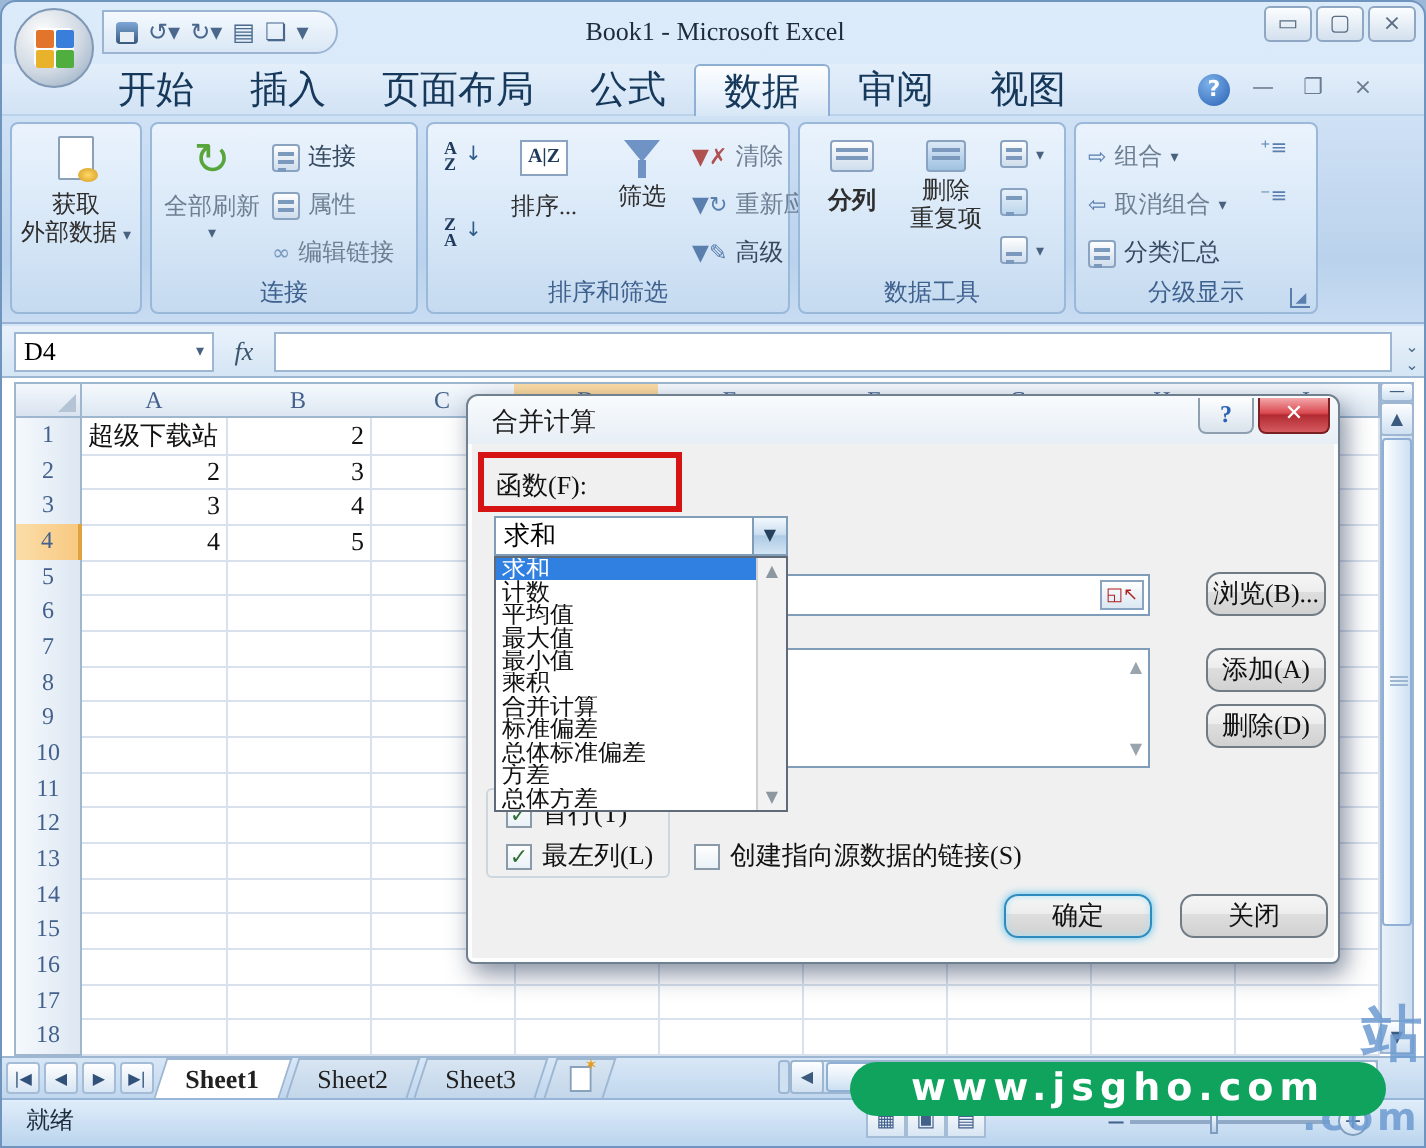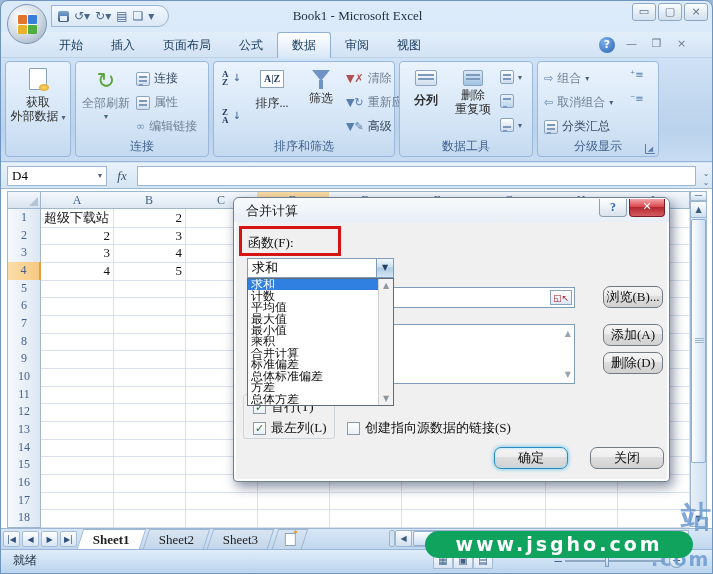--- a/index.html
+++ b/index.html
@@ -19,21 +19,21 @@
   .qi{font-size:12px;color:#49688c;line-height:1;}
   .disk{width:11px;height:11px;background:linear-gradient(#7da7d8,#39587c);border-radius:2px;position:relative;}
   .disk:after{content:"";position:absolute;left:2px;top:5px;width:7px;height:5px;background:#e8eef5;}
   .wtitle{left:0;top:7px;width:713px;text-align:center;font-size:13px;color:#1e2b3a;}
   .wbtns{right:6px;top:2px;display:flex;gap:2px;}
   .wbtn{width:24px;height:18px;border:1px solid #8fa7c2;border-radius:3px;background:linear-gradient(#fbfdfe,#d3e0ee);
         font-size:11px;color:#5c6f86;text-align:center;line-height:16px;font-family:"DejaVu Sans",sans-serif;}
   
   #tabrow{left:0;top:31px;width:713px;height:26px;background:linear-gradient(#e3eefa,#d2e3f5);border-bottom:1px solid #bcd2e8;}
   #tabs{position:absolute;left:44px;top:0;height:26px;display:flex;}
-  .rtab{padding:0 14px;height:26px;display:flex;align-items:center;font-size:12px;color:#15385b;cursor:default;}
+  .rtab{padding:0 14px;height:26px;display:flex;align-items:center;font-size:19px;color:#15385b;cursor:default;}
   .rtab.active{background:linear-gradient(#fdfeff,#e8f1fb 60%,#d7e7f6);border:1px solid #8fb0d4;border-bottom:none;border-radius:3px 3px 0 0;}
   .helpc{width:16px;height:16px;border-radius:50%;background:radial-gradient(circle at 35% 30%,#7db1ea,#2a62b5);color:#fff;
          font-size:11px;font-weight:bold;text-align:center;line-height:16px;font-family:"DejaVu Sans",sans-serif;}
   .mini-wbtn{width:21px;height:15px;font-size:11px;color:#6b7c90;text-align:center;line-height:14px;font-family:"DejaVu Sans",sans-serif;}
   
   #ribbon{left:0;top:57px;width:713px;height:104px;background:linear-gradient(#cfe1f5,#bad2ec 70%,#c8dcf2);border-bottom:1px solid #98b3d3;}
   .rgroup{position:absolute;top:3px;height:96px;border:1px solid #9ab8da;border-radius:4px;
           background:linear-gradient(#eaf3fd,#d7e7f7 55%,#c5daf0);}
   .rcaption{position:absolute;bottom:1px;left:0;width:100%;text-align:center;font-size:12px;color:#3f618e;}
   .bigbtn{position:absolute;display:flex;flex-direction:column;align-items:center;font-size:12px;color:#2e2e2e;text-align:center;line-height:14px;}
@@ -628,21 +628,21 @@
     </div>
     <div class="cb" style="left:19px;top:221px;">
       <span class="cbbox" id="cb2">✓</span>
       <span>最左列(L)</span>
     </div>
     <div class="cb" style="left:113px;top:221px;">
       <span class="cbbox" id="cb3"></span>
       <span>创建指向源数据的链接(S)</span>
     </div>
 
-    <div class="vbtn okb" style="left:260px;top:249px;">确定</div>
+    <div class="vbtn okb" style="left:268px;top:249px;">确定</div>
     <div class="vbtn closeb" style="left:356px;top:249px;">关闭</div>
   </div>
 
   <div class="abs wm-frag" style="left:680px;top:496px;font-size:30px;">站</div>
   <div class="abs wm-frag" style="left:650px;top:547px;font-size:19px;letter-spacing:2px;">.com</div>
   <div class="abs" id="wm-pill">www.jsgho.com</div>
 
 </div>
 
 </body></html>

